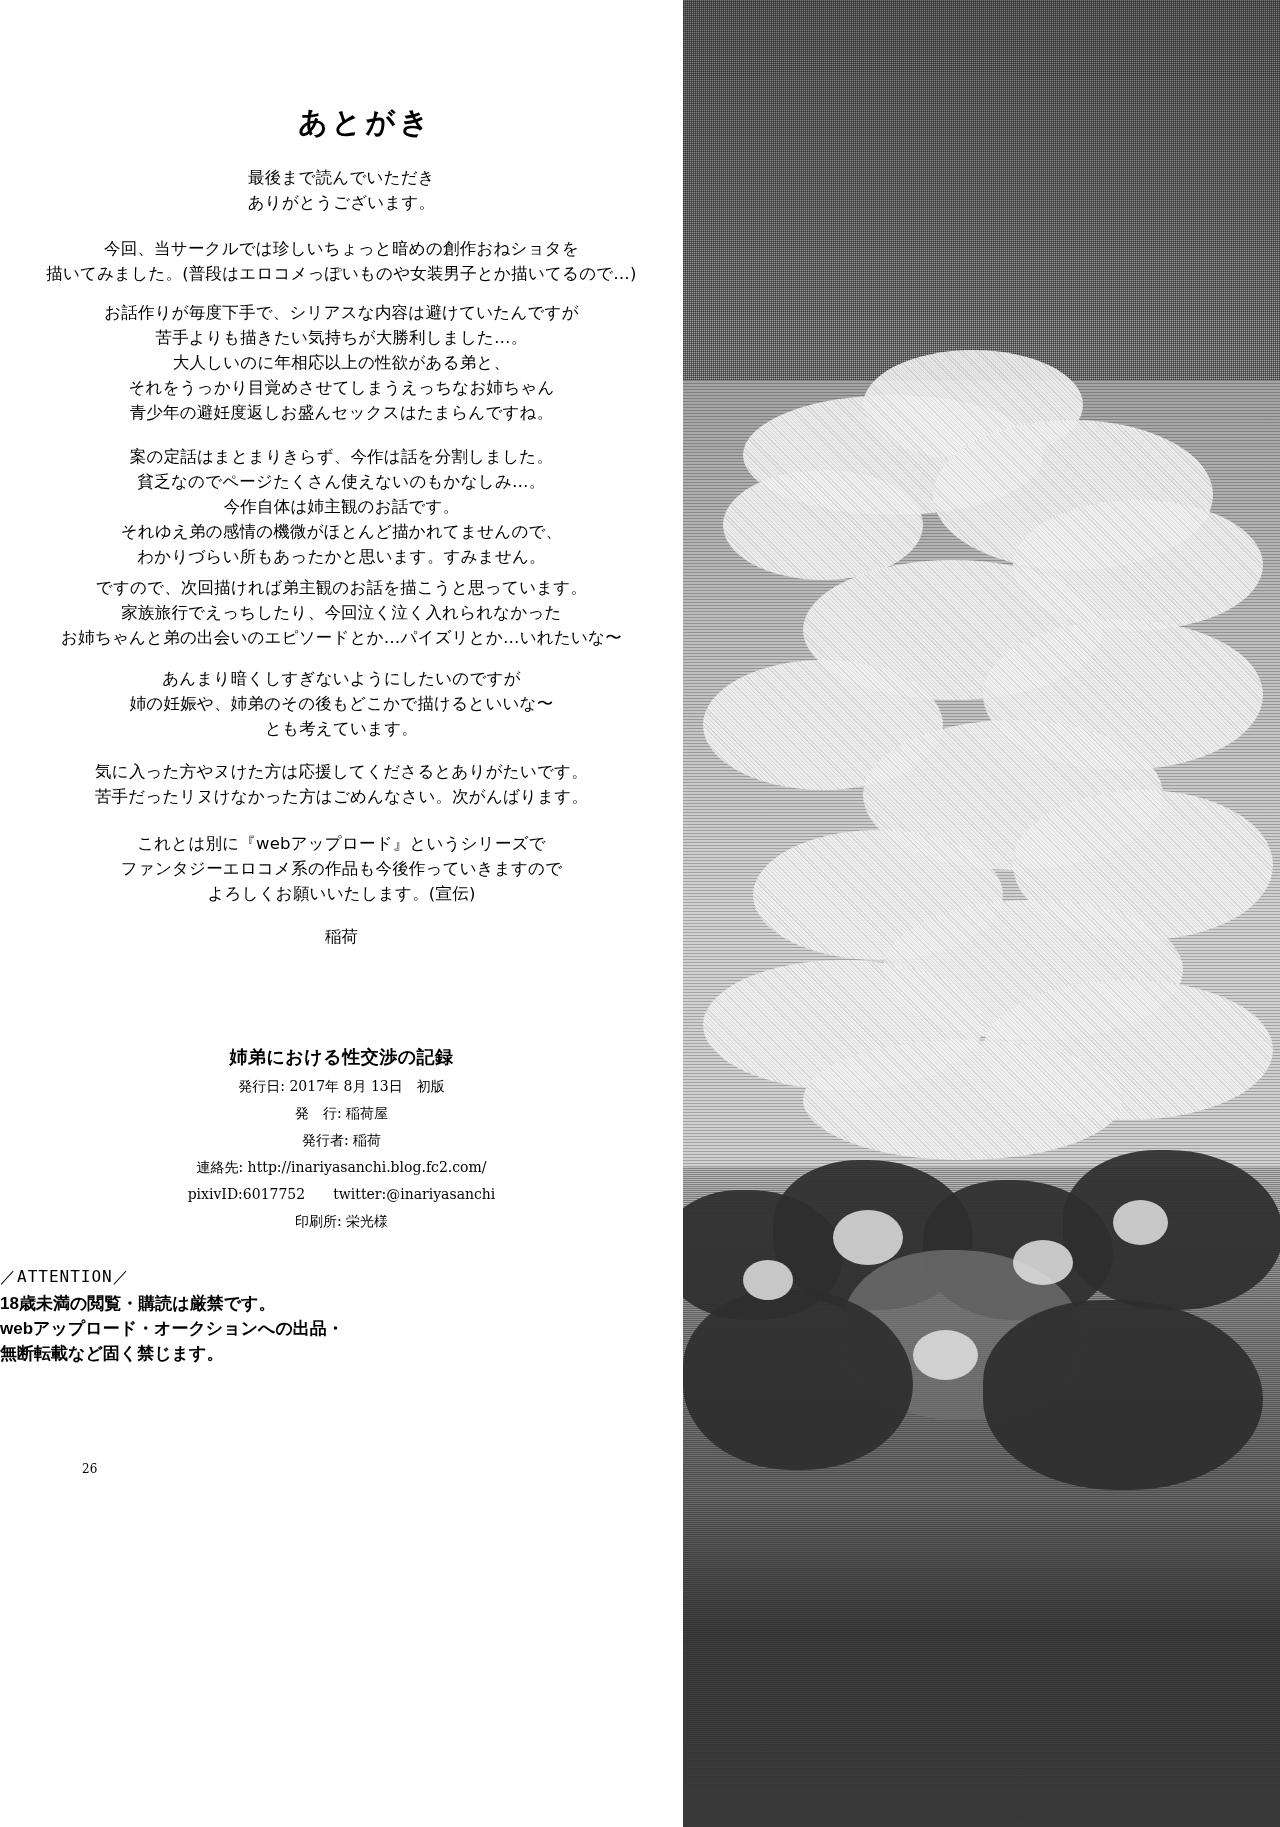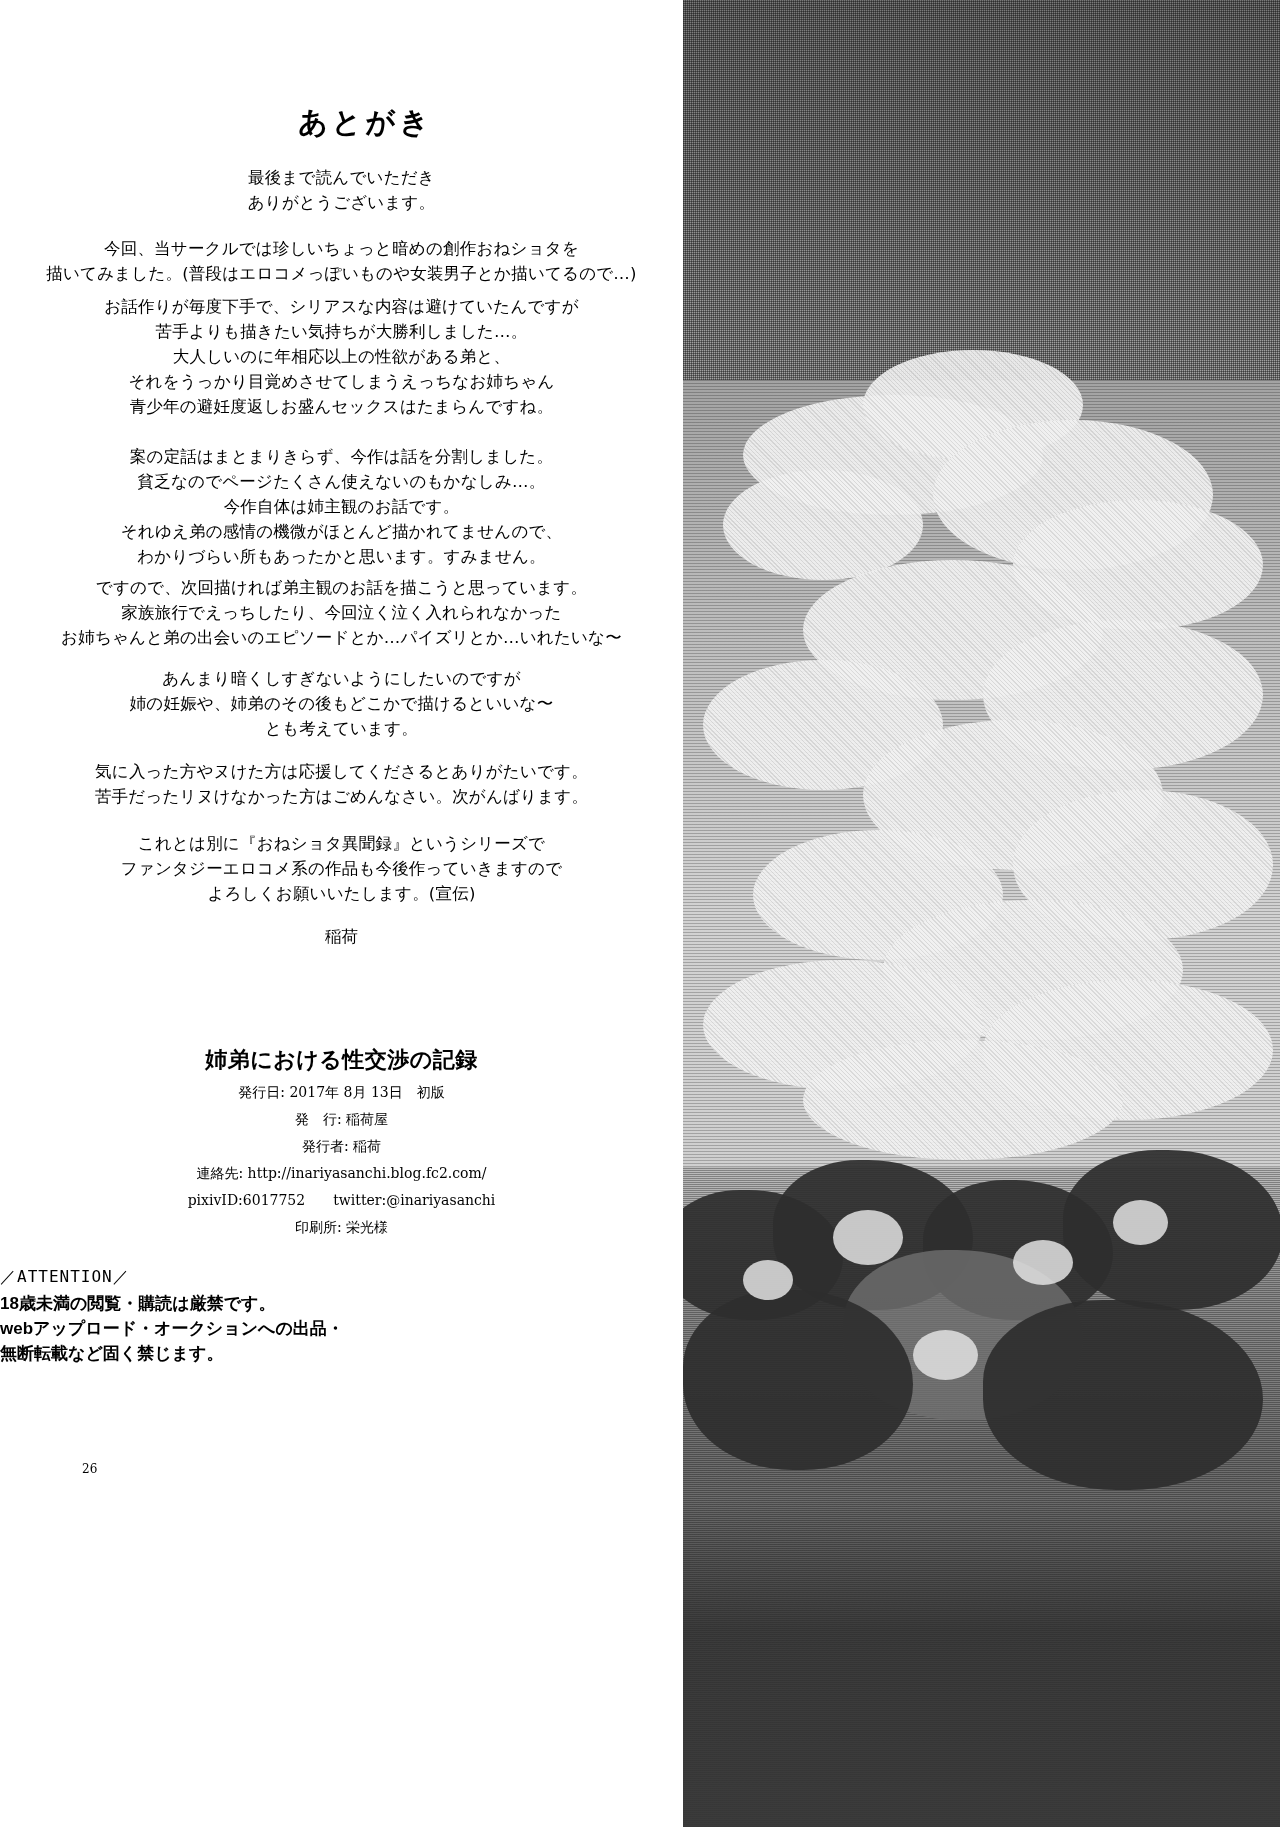--- a/index.html
+++ b/index.html
@@ -113,21 +113,21 @@
     right: 20px;
     text-align: center;
     font-size: 16.5px;
     line-height: 25px;
     font-family: "DejaVu Sans", sans-serif;
     letter-spacing: 0.2px;
     white-space: pre-line;
   }
   .b1 { top: 165px; }
   .b2 { top: 236px; }
-  .b3 { top: 294px; }
+  .b3 { top: 300px; }
   .b4 { top: 444px; }
   .b5 { top: 567px; margin-top: 8px; }
   .b6 { top: 666px; }
   .b7 { top: 759px; }
   .b8 { top: 831px; }
   .sig {
     position: absolute;
     left: 0; right: 0;
     top: 926px;
     text-align: center;
@@ -138,21 +138,21 @@
   
   .colophon {
     position: absolute;
     left: 0;
     right: 0;
     top: 1045px;
     text-align: center;
     font-family: "DejaVu Serif", serif;
   }
   .colophon .book-title {
-    font-size: 22px;
+    font-size: 18px;
     font-weight: bold;
     letter-spacing: 0.5px;
     margin-bottom: 4px;
     font-family: "DejaVu Sans", sans-serif;
   }
   .colophon .line {
     font-size: 14px;
     line-height: 27px;
     font-family: "DejaVu Serif", serif;
     white-space: pre;
@@ -246,21 +246,21 @@
 それゆえ弟の感情の機微がほとんど描かれてませんので、
 わかりづらい所もあったかと思います。すみません。</div>
     <div class="body-block b5">ですので、次回描ければ弟主観のお話を描こうと思っています。
 家族旅行でえっちしたり、今回泣く泣く入れられなかった
 お姉ちゃんと弟の出会いのエピソードとか…パイズリとか…いれたいな〜</div>
     <div class="body-block b6">あんまり暗くしすぎないようにしたいのですが
 姉の妊娠や、姉弟のその後もどこかで描けるといいな〜
 とも考えています。</div>
     <div class="body-block b7">気に入った方やヌけた方は応援してくださるとありがたいです。
 苦手だったリヌけなかった方はごめんなさい。次がんばります。</div>
-    <div class="body-block b8">これとは別に『おねショタ異聞録』というシリーズで
+    <div class="body-block b8">これとは別に『webアップロード』というシリーズで
 ファンタジーエロコメ系の作品も今後作っていきますので
 よろしくお願いいたします。(宣伝)</div>
     <div class="sig">稲荷</div>
 
     <div class="colophon">
       <div class="book-title">姉弟における性交渉の記録</div>
       <div class="line">発行日: 2017年 8月 13日　初版</div>
       <div class="line">発　行: 稲荷屋</div>
       <div class="line">発行者: 稲荷</div>
       <div class="line">連絡先: http://inariyasanchi.blog.fc2.com/</div>

